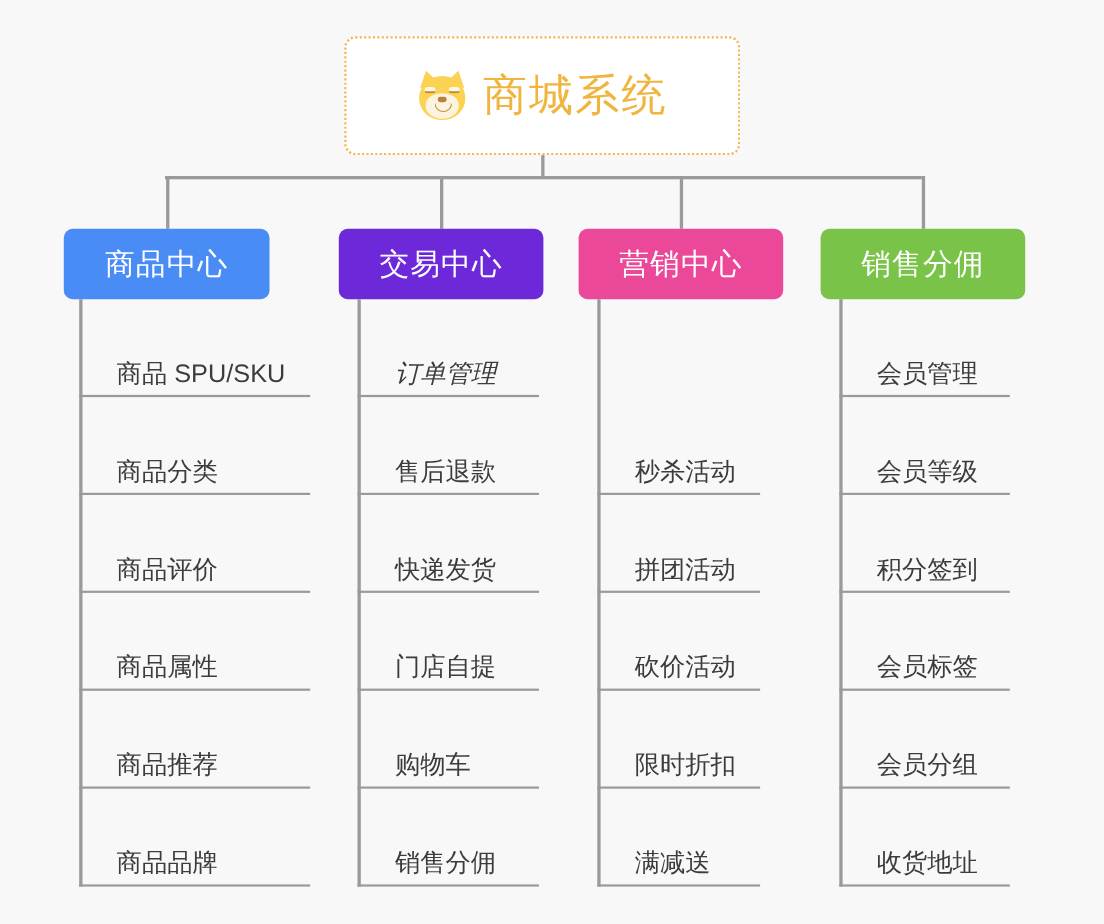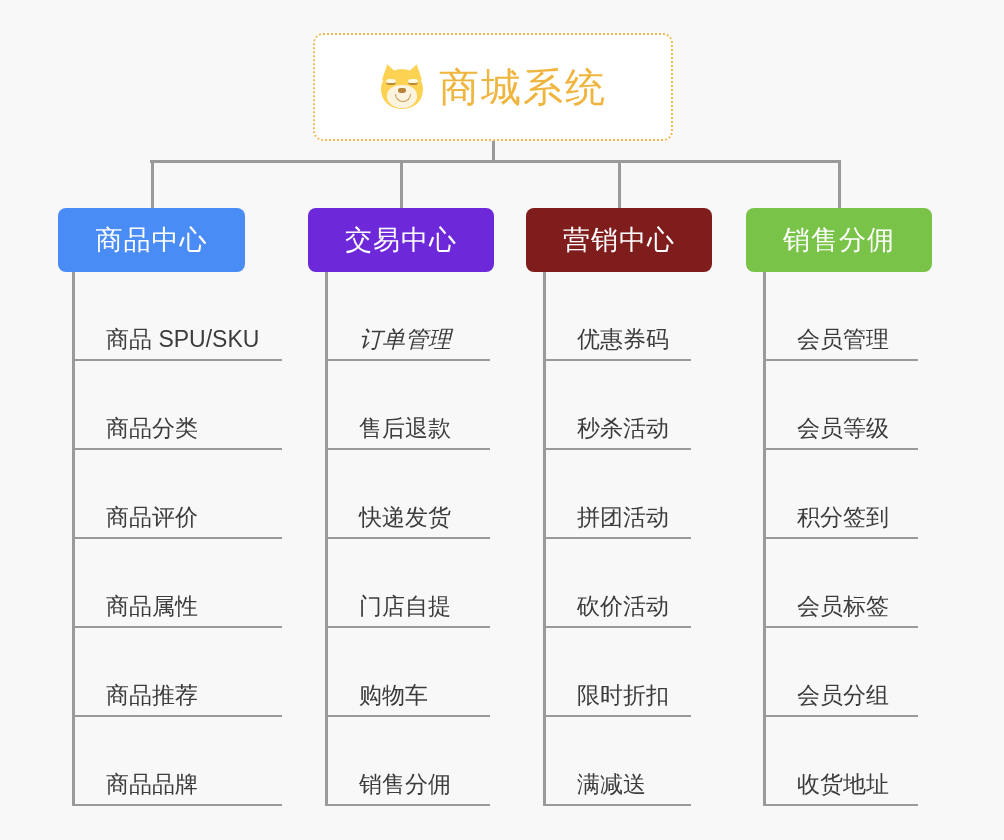--- a/index.html
+++ b/index.html
@@ -241,27 +241,23 @@
         <div class="leaf" style="top: 356px; width: 165px;">
           <div class="leaf-label">购物车</div>
           <div class="leaf-underline" style="width: 165px;"></div>
         </div>
         <div class="leaf" style="top: 445px; width: 165px;">
           <div class="leaf-label">销售分佣</div>
           <div class="leaf-underline" style="width: 165px;"></div>
         </div>
       </div>
       <div class="conn conn-drop" style="left: 618px;"></div>
-      <div class="cat-box" style="left: 526px; width: 186px; background: #7f1d1d;">营销中心</div>
+      <div class="cat-box" style="left: 526px; width: 186px; background: #ec4899;">营销中心</div>
       <div class="column" style="left: 543px; top: 272px; width: 158px; height: 534px;">
         <div class="col-trunk" style="height: 534px;"></div>
-        <div class="leaf" style="top: 0px; width: 148px;">
-          <div class="leaf-label">优惠券码</div>
-          <div class="leaf-underline" style="width: 148px;"></div>
-        </div>
         <div class="leaf" style="top: 89px; width: 148px;">
           <div class="leaf-label">秒杀活动</div>
           <div class="leaf-underline" style="width: 148px;"></div>
         </div>
         <div class="leaf" style="top: 178px; width: 148px;">
           <div class="leaf-label">拼团活动</div>
           <div class="leaf-underline" style="width: 148px;"></div>
         </div>
         <div class="leaf" style="top: 267px; width: 148px;">
           <div class="leaf-label">砍价活动</div>

